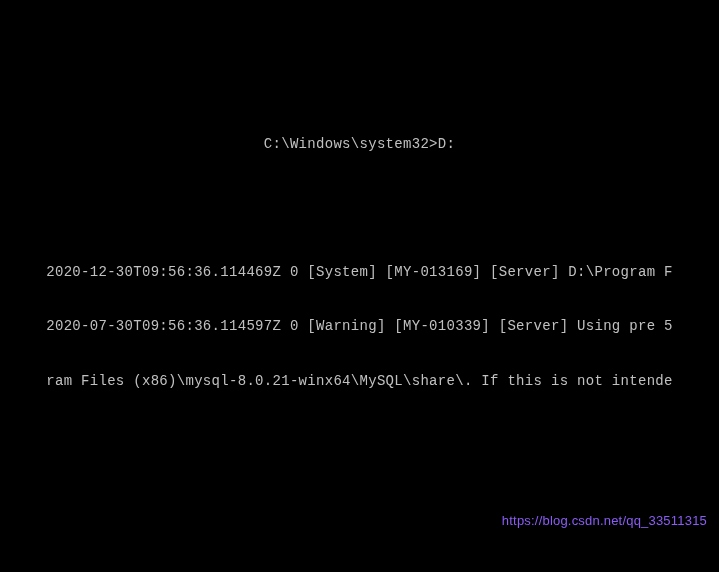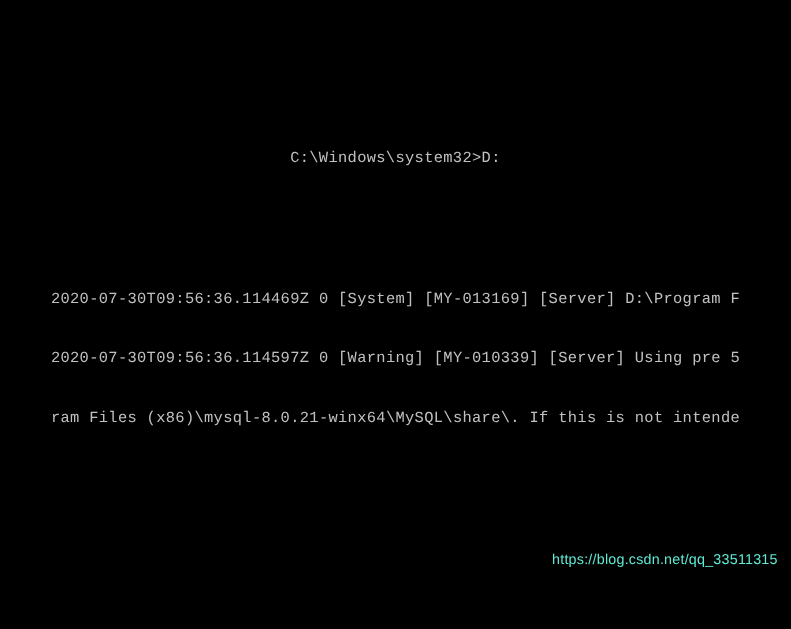--- a/index.html
+++ b/index.html
@@ -19,38 +19,38 @@
     padding: 8px 4px;
     letter-spacing: 0.3px;
   }
   .line {
     display: block;
     white-space: pre;
     text-align: center;
   }
   .watermark {
     position: absolute;
-    bottom: 54px;
+    bottom: 42px;
     right: 12px;
-    color: #5eead4;
+    color: #8b5cf6;
     font-family: Arial, sans-serif;
     font-size: 13px;
     letter-spacing: 0.2px;
   }
 </style>
 </head>
 <body>
 
 
 
 <div class="terminal">
   <span class="line">C:\Windows\system32&gt;D:</span>
   <span class="line"></span>
   <span class="line"></span>
-  <span class="line">2020-07-30T09:56:36.114469Z 0 [System] [MY-013169] [Server] D:\Program F</span>
+  <span class="line">2020-12-30T09:56:36.114469Z 0 [System] [MY-013169] [Server] D:\Program F</span>
   <span class="line">2020-07-30T09:56:36.114597Z 0 [Warning] [MY-010339] [Server] Using pre 5</span>
   <span class="line">ram Files (x86)\mysql-8.0.21-winx64\MySQL\share\. If this is not intende</span>
   
   
   
   
   
   
   
   

